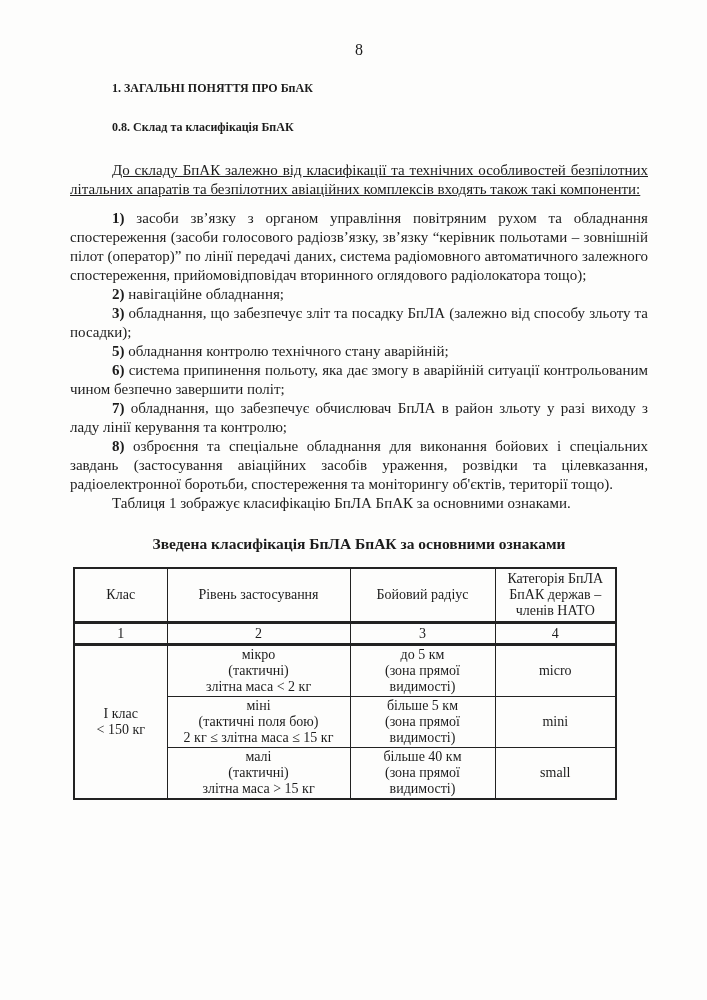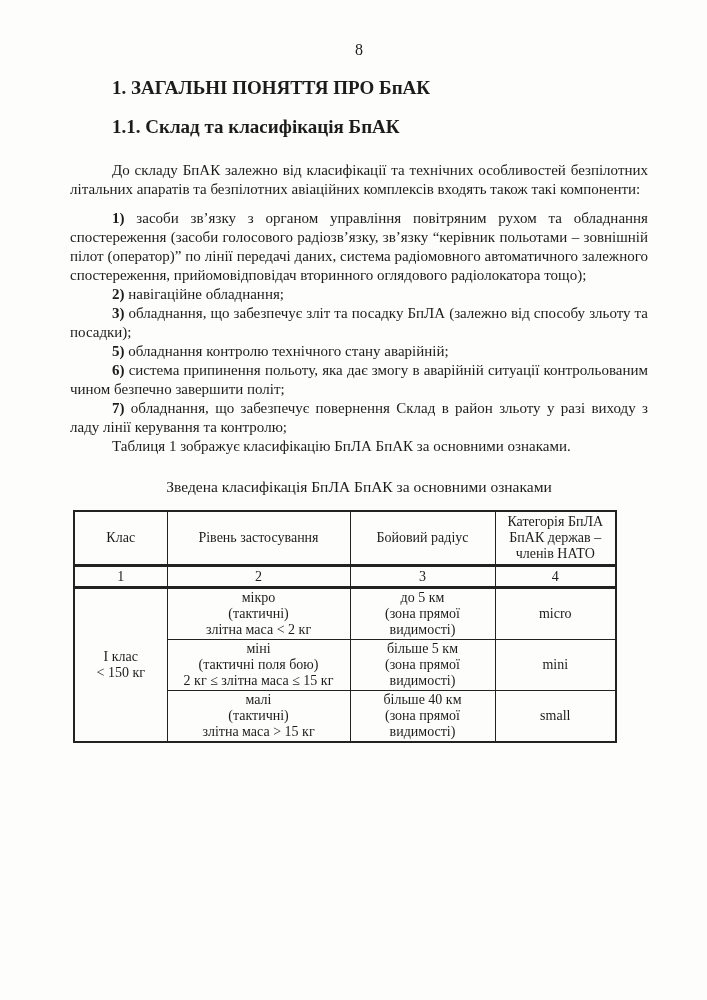--- a/index.html
+++ b/index.html
@@ -16,48 +16,48 @@
     box-sizing: border-box;
     padding: 40px 59px 0 70px;
     overflow: hidden;
   }
   .page-num {
     text-align: center;
     font-size: 16px;
     margin-bottom: 0;
   }
   h1.doc-h1, h2.doc-h2 {
-    font-size: 19px;
+    font-size: 12px;
     font-weight: bold;
     margin: 0;
     text-indent: 42px;
     line-height: 20px;
   }
   h1.doc-h1 { margin-top: 19px; }
   h2.doc-h2 { margin-top: 19px; }
   p.par {
     margin: 0;
     text-align: justify;
     text-indent: 42px;
   }
-  p.intro { margin-top: 24px; }
+  p.intro { margin-top: 24px; text-decoration: underline; }
   .list { margin-top: 10px; }
   p.t-intro { }
   .li-num { font-weight: bold; }
   .table-label {
     margin-top: 9px;
     margin-right: 15px;
     text-align: right;
     font-weight: bold;
     font-size: 15.5px;
   }
   .table-caption {
     margin-top: 21px;
     text-align: center;
-    font-weight: normal;
+    font-weight: bold;
     font-size: 15.5px;
   }
   table.cls {
     border-collapse: collapse;
     table-layout: fixed;
     width: 542px;
     margin-left: 3px;
     margin-top: 14px;
     border: 2px solid #222;
     font-size: 14px;
@@ -77,31 +77,32 @@
 </style>
 </head>
 <body>
 
 <div class="page">
 
   <div class="page-num">8</div>
 
   <h1 class="doc-h1">1. ЗАГАЛЬНІ ПОНЯТТЯ ПРО БпАК</h1>
 
-  <h2 class="doc-h2">1.1. Склад та класифікація БпАК</h2>
+  <h2 class="doc-h2">0.8. Склад та класифікація БпАК</h2>
 
   <p class="par intro"><span>До складу БпАК залежно від класифікації та технічних особливостей безпілотних літальних апаратів та безпілотних авіаційних комплексів входять також такі компоненти:</span></p>
 
   <div class="list">
     <p class="par"><b class="li-num">1)</b><span> засоби зв’язку з органом управління повітряним рухом та обладнання спостереження (засоби голосового радіозв’язку, зв’язку “керівник польотами – зовнішній пілот (оператор)” по лінії передачі даних, система радіомовного автоматичного залежного спостереження, прийомовідповідач вторинного оглядового радіолокатора тощо);</span></p>
     <p class="par"><b class="li-num">2)</b><span> навігаційне обладнання;</span></p>
     <p class="par"><b class="li-num">3)</b><span> обладнання, що забезпечує зліт та посадку БпЛА (залежно від способу зльоту та посадки);</span></p>
     <p class="par"><b class="li-num">5)</b><span> обладнання контролю технічного стану аварійній;</span></p>
     <p class="par"><b class="li-num">6)</b><span> система припинення польоту, яка дає змогу в аварійній ситуації контрольованим чином безпечно завершити політ;</span></p>
-    <p class="par"><b class="li-num">7)</b><span> обладнання, що забезпечує повернення Склад в район зльоту у разі виходу з ладу лінії керування та контролю;</span></p>
+    <p class="par"><b class="li-num">7)</b><span> обладнання, що забезпечує обчислювач БпЛА в район зльоту у разі виходу з ладу лінії керування та контролю;</span></p>
+    <p class="par"><b class="li-num">8)</b><span> озброєння та спеціальне обладнання для виконання бойових і спеціальних завдань (застосування авіаційних засобів ураження, розвідки та цілевказання, радіоелектронної боротьби, спостереження та моніторингу об'єктів, території тощо).</span></p>
   </div>
 
   <p class="par t-intro"><span>Таблиця 1 зображує класифікацію БпЛА БпАК за основними ознаками.</span></p>
 
 
   <div class="table-caption">Зведена класифікація БпЛА БпАК за основними ознаками</div>
 
   <table class="cls">
     <colgroup>
       <col style="width:93px">

